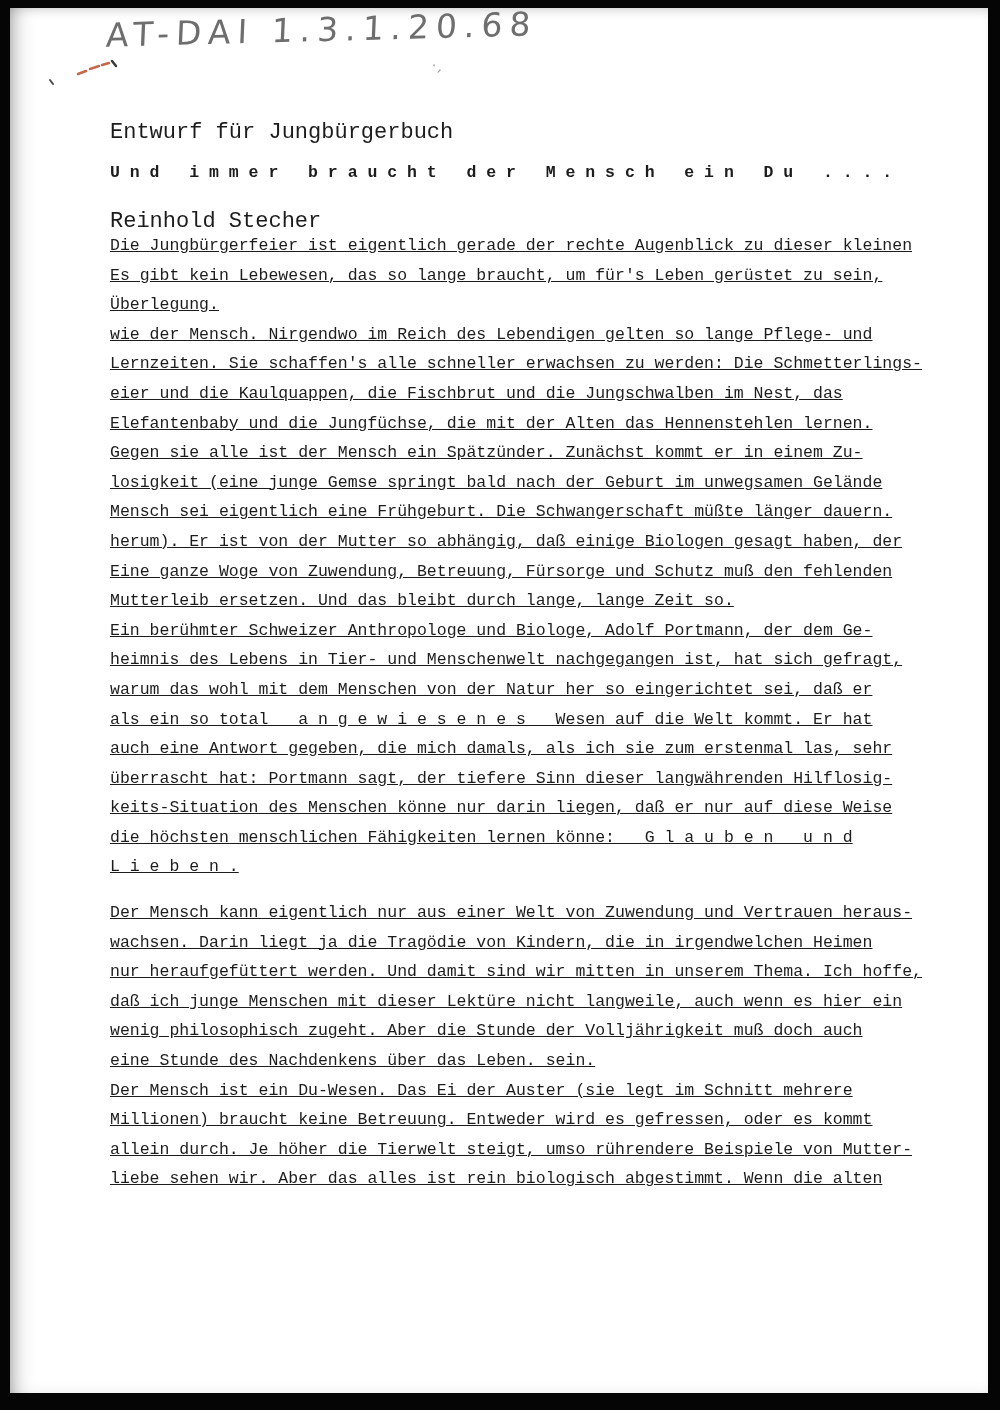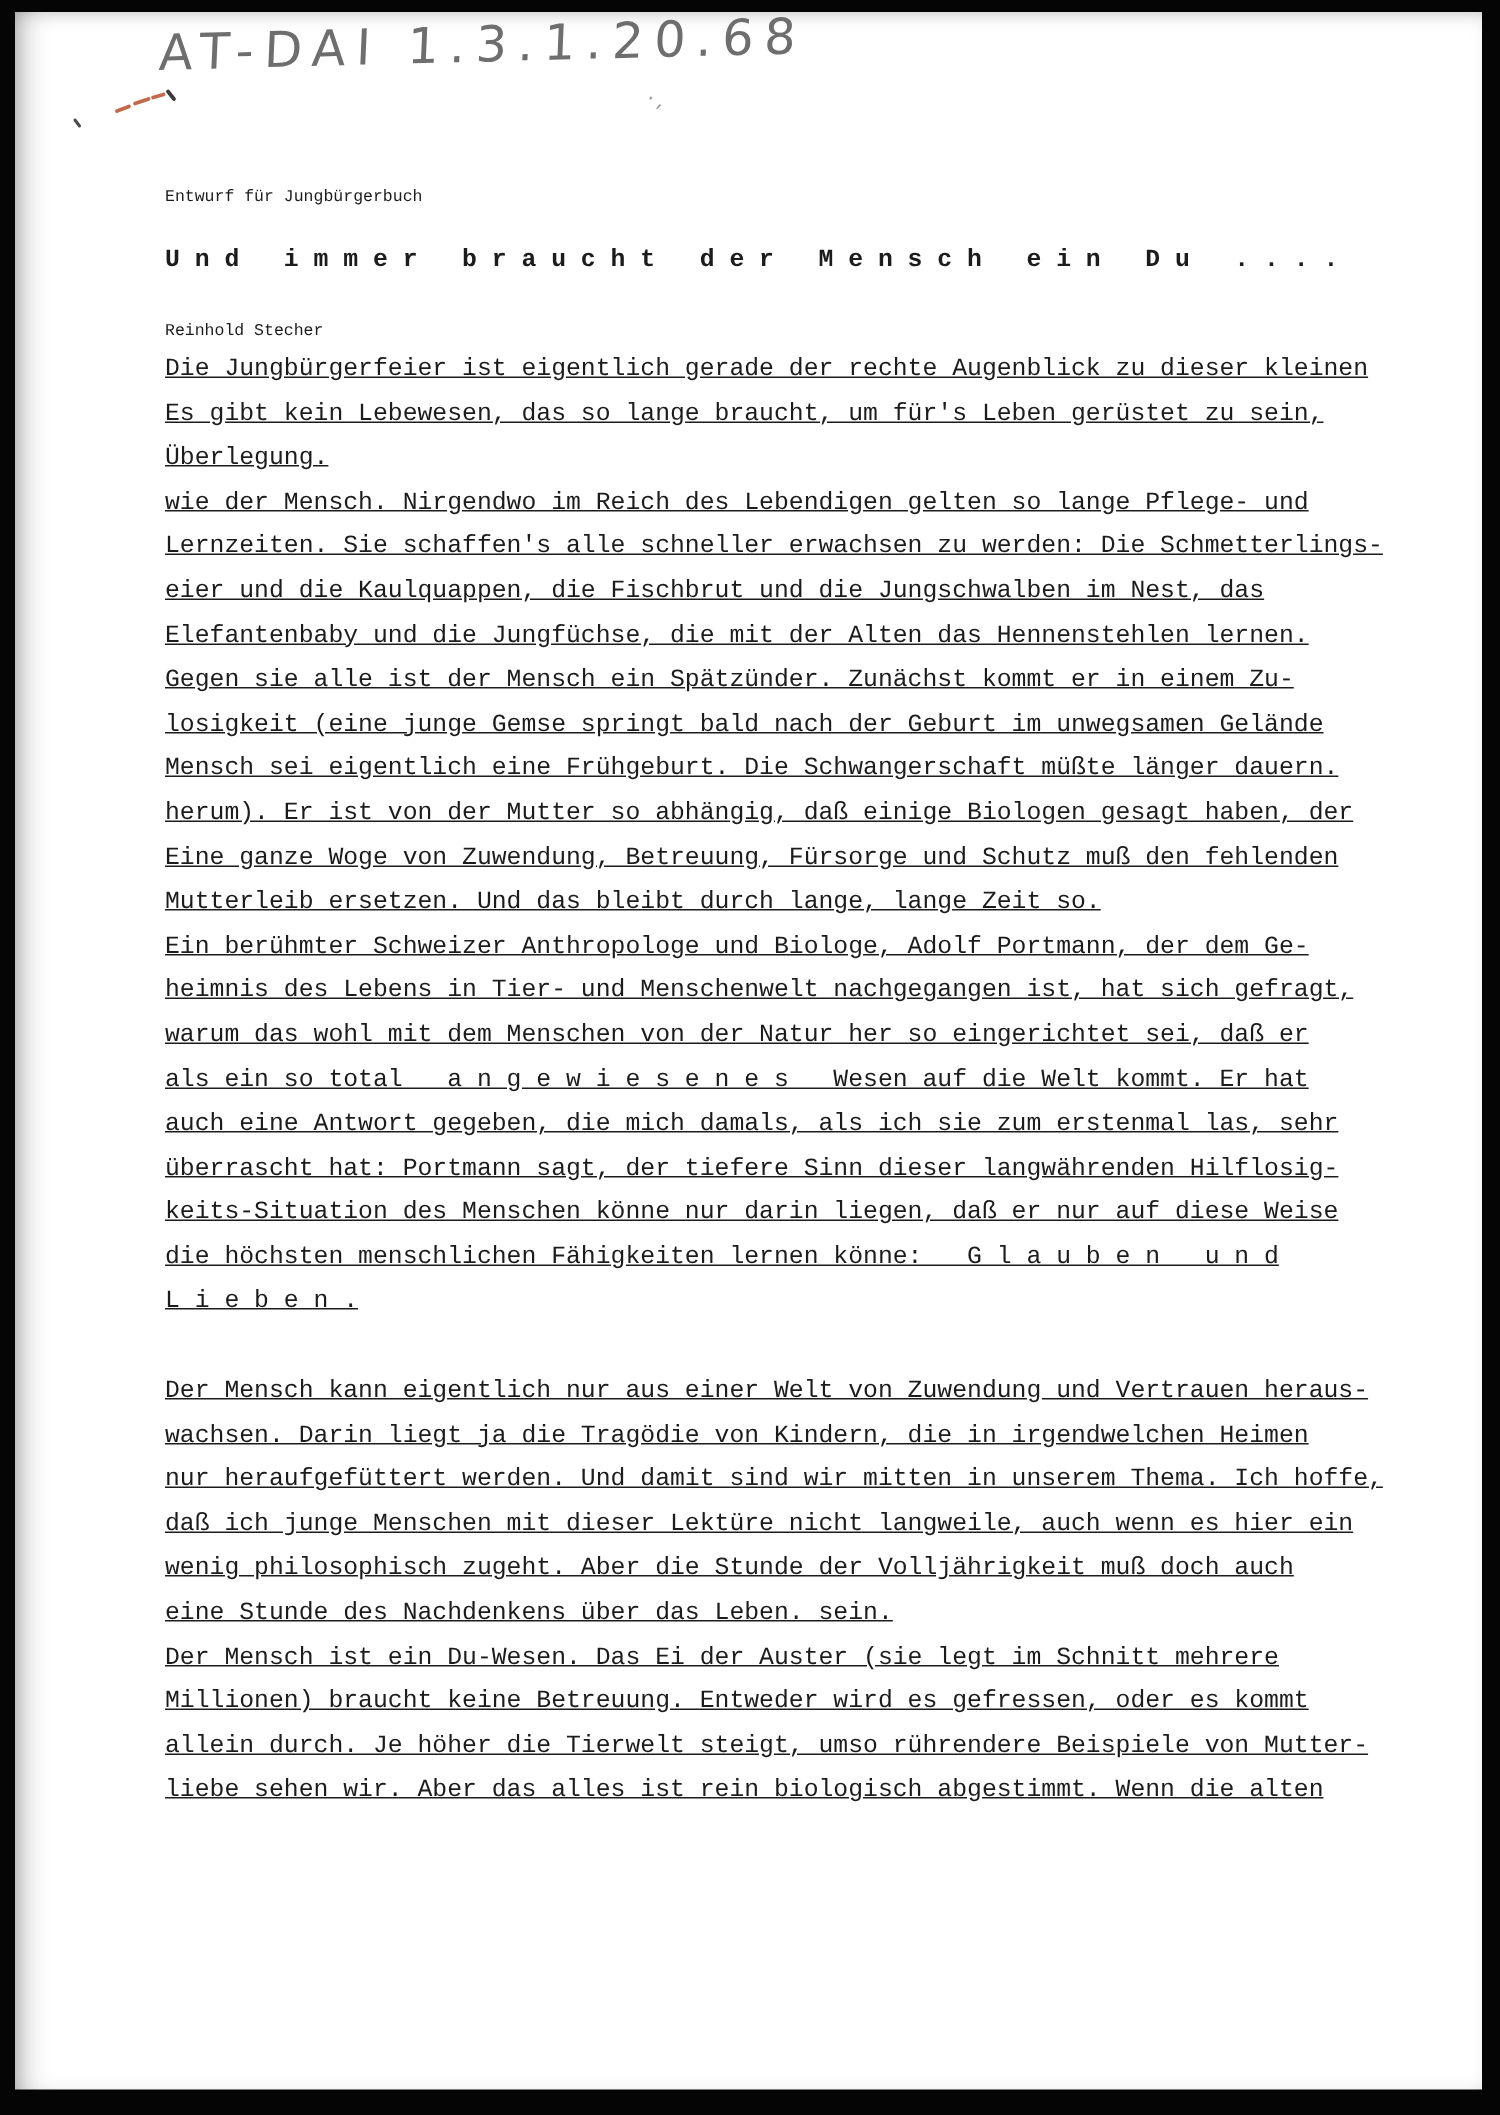--- a/index.html
+++ b/index.html
@@ -46,21 +46,21 @@
     left: 420px;
     top: 52px;
     color: #9a9a9a;
     font-size: 12px;
     transform: rotate(20deg);
   }
   .header {
     position: absolute;
     left: 100px;
     top: 51px;
-    font-size: 11px;
+    font-size: 22px;
     line-height: 29.5px;
     color: #1c1c1c;
     white-space: pre;
   }
   .doc-title {
     position: absolute;
     left: 100px;
     top: 155px;
     font-size: 16.5px;
     font-weight: bold;
@@ -74,21 +74,21 @@
     top: 223px;
     font-size: 16.5px;
     color: #1c1c1c;
     text-decoration: underline;
   }
   .line {
     line-height: 29.6px;
     white-space: pre;
   }
   .block + .block {
-    margin-top: 30px;
+    margin-top: 16px;
   }
 </style>
 </head>
 <body>
 
 <div class="scan">
   <div class="page">
 
     <div class="handwriting">AT-DAI 1.3.1.20.68</div>
 

